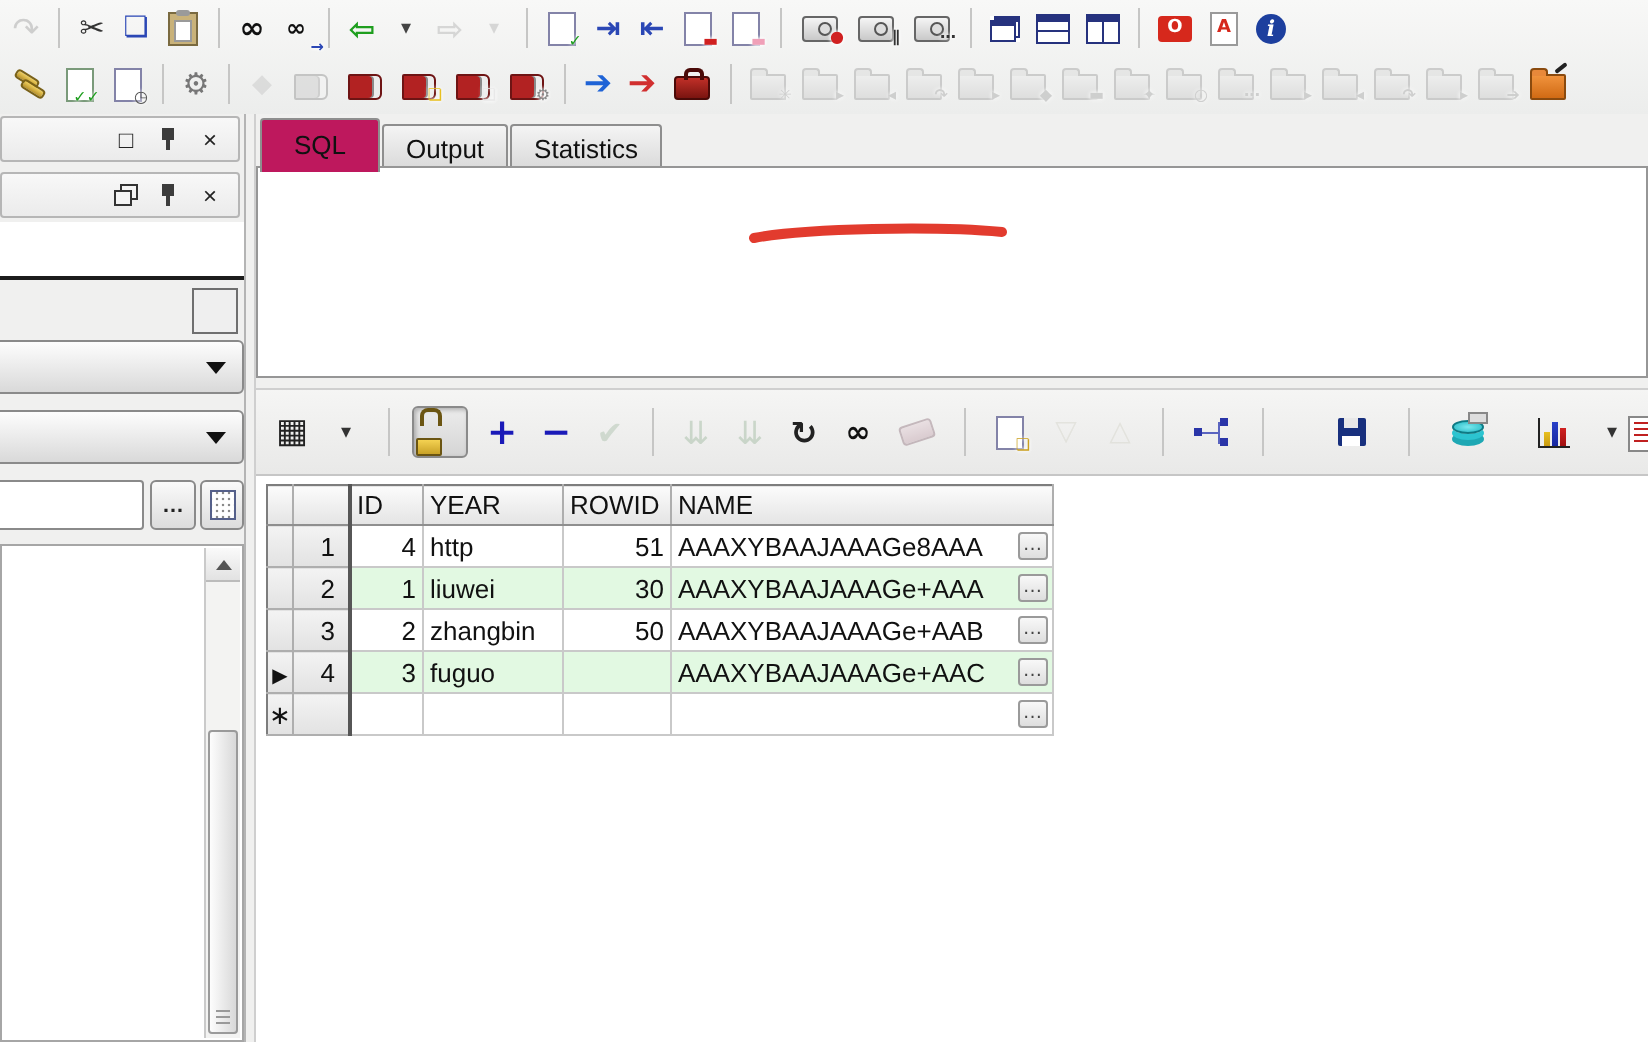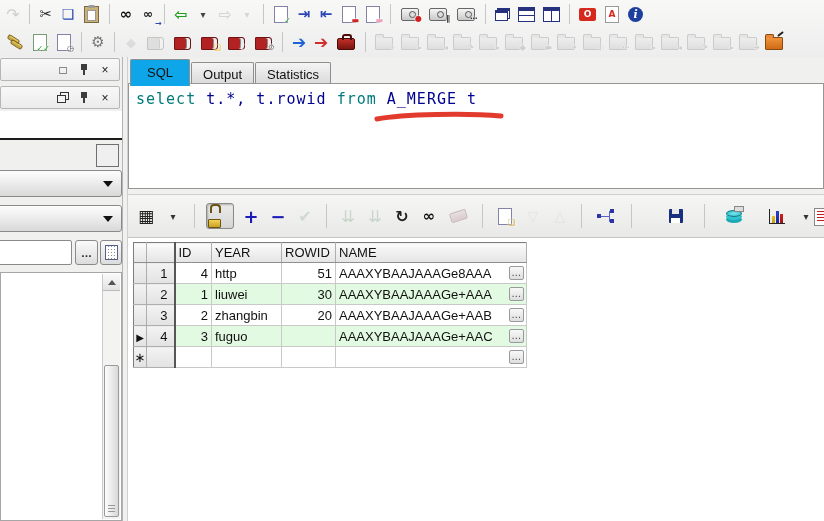--- a/index.html
+++ b/index.html
@@ -129,21 +129,21 @@
 
   #vsplit{position:absolute;left:122px;top:57px;width:6px;height:464px;background:#f0f0ef;
           border-left:1px solid #b4b4b4;border-right:1px solid #cfcfcf;box-sizing:border-box}
 
   
   #main{position:absolute;left:128px;top:57px;width:696px;height:464px;background:#f0f0ef}
   #tabbar{position:absolute;top:0;left:0;height:26px;width:696px;padding-left:2px}
   .tab{display:inline-block;height:19px;line-height:19px;padding:2px 11px 0;margin-right:1px;
        background:linear-gradient(#f4f4f4,#dadada);border:1px solid #8e8e8e;border-bottom:none;
        border-radius:2px 2px 0 0;font-size:13px;position:relative;top:4px;color:#111}
-  .tab.active{background:#0ea5e9;top:2px;height:23px;padding:3px 16px 0;z-index:4}
+  .tab.active{background:#be185d;top:2px;height:23px;padding:3px 16px 0;z-index:4}
   #editor{position:absolute;top:26px;left:0;width:696px;height:106px;background:#fff;
           border:1px solid #969696;box-sizing:border-box;z-index:2}
   #sql-line{position:absolute;left:7px;top:6px;font-family:"DejaVu Sans Mono",monospace;
             font-size:15px;letter-spacing:1px;white-space:pre}
   #marker-svg{position:absolute;left:244px;top:26px;width:132px;height:14px}
 
   #res-toolbar{position:absolute;top:137px;left:0;width:696px;height:44px;
                background:linear-gradient(#f5f5f4,#e9e9e8);border-top:1px solid #cfcfcf;
                border-bottom:1px solid #c6c6c6;box-sizing:border-box;display:flex;align-items:center;
                padding:0 8px;gap:7px}
@@ -349,21 +349,20 @@
       </div>
     </div>
   </div>
 
   <div id="vsplit"></div>
 
   <div id="main">
     <div id="tabbar"><span class="tab active">SQL</span><span class="tab">Output</span><span class="tab">Statistics</span></div>
 
     <div id="editor">
-      <div id="sql-line"><span style="color: rgb(0, 122, 122);">select </span><span style="color: rgb(0, 0, 144);">t.*, t.rowid </span><span style="color: rgb(0, 122, 122);">from </span><span style="color: rgb(0, 0, 144);">A_MERGE t</span></div>
       <svg id="marker-svg" viewBox="0 0 132 14">
         <path id="marker-path" d="M4,9 C 30,4 95,3 128,6" fill="none" stroke-width="5" stroke-linecap="round" stroke="#e23b2e"></path>
       </svg>
     </div>
 
     <div id="res-toolbar">
 
     <span class="tbi" style="color: rgb(34, 34, 34); font-size: 17px;">▦</span>
         <span class="tbi" style="color: rgb(51, 51, 51); font-size: 10px;">▾</span>
         <span class="tbsep"></span>
@@ -429,21 +428,21 @@
               <td class="c r">1</td>
               <td class="c">liuwei</td>
               <td class="c r">30</td>
               <td class="c rowid">AAAXYBAAJAAAGe+AAA<button class="cellbtn">…</button></td>
             </tr>
             <tr class="">
               <td class="ind"></td>
               <td class="num">3</td>
               <td class="c r">2</td>
               <td class="c">zhangbin</td>
-              <td class="c r">20</td>
+              <td class="c r">50</td>
               <td class="c rowid">AAAXYBAAJAAAGe+AAB<button class="cellbtn">…</button></td>
             </tr>
             <tr class="green">
               <td class="ind"><span class="cur-marker">▶</span></td>
               <td class="num">4</td>
               <td class="c r">3</td>
               <td class="c">fuguo</td>
               <td class="c r"></td>
               <td class="c rowid">AAAXYBAAJAAAGe+AAC<button class="cellbtn">…</button></td>
             </tr>

